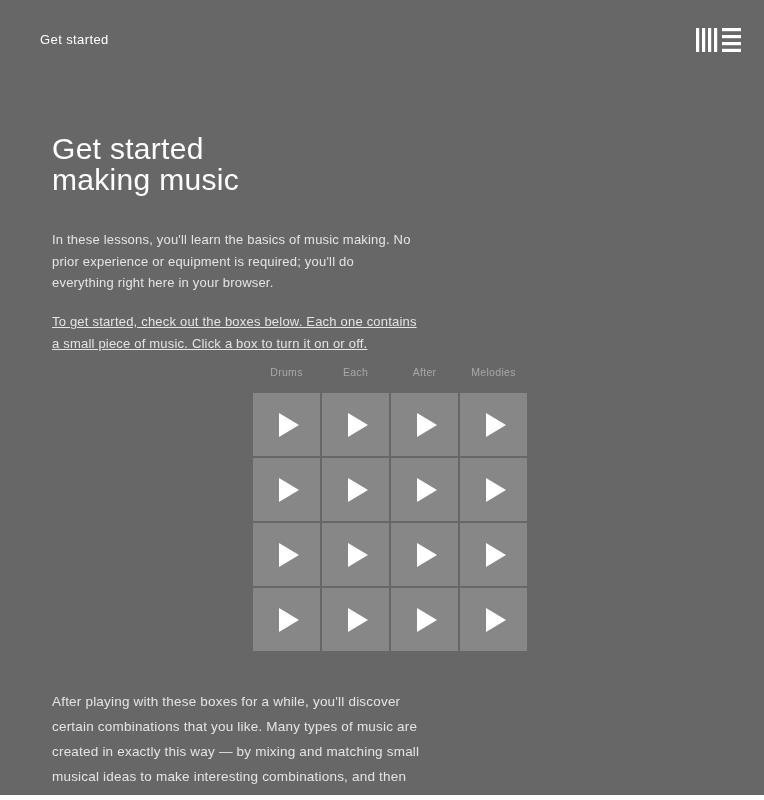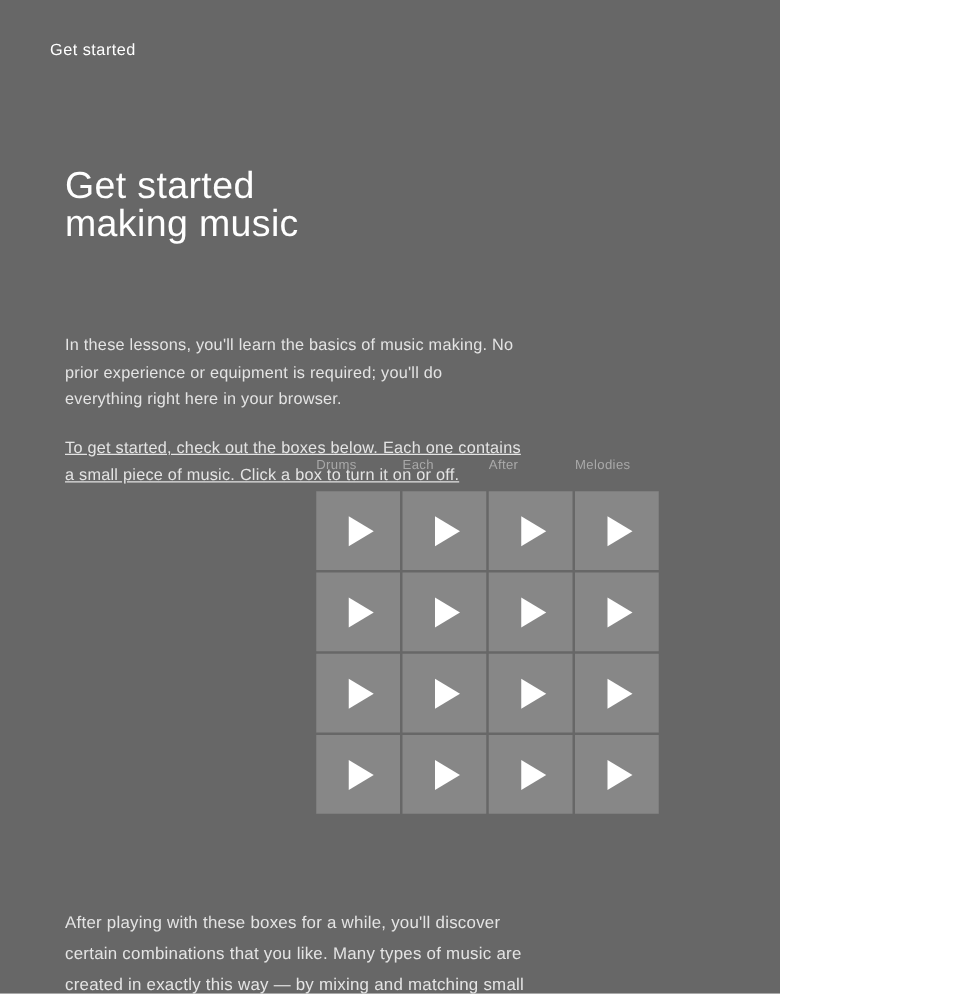--- a/index.html
+++ b/index.html
@@ -4,21 +4,21 @@
 <style>
   * { margin: 0; padding: 0; box-sizing: border-box; }
   html, body { background: #ffffff; }
   body {
     width: 764px; height: 800px;
     font-family: "Liberation Sans", "DejaVu Sans", sans-serif;
     overflow: hidden;
   }
   .page {
     position: relative;
-    width: 624px; height: 795px;
+    width: 764px; height: 795px;
     background: #676767;
     overflow: hidden;
   }
   .nav-title {
     position: absolute; left: 40px; top: 32px;
     color: #ffffff; font-size: 13px; font-weight: 500;
     letter-spacing: 0.4px; cursor: pointer;
   }
   .logo {
     position: absolute; left: 696px; top: 28px;
@@ -27,31 +27,31 @@
   .logo svg { display: block; width: 45px; height: 24px; }
   .hero-title {
     position: absolute; left: 52px; top: 133px;
     color: #ffffff; font-size: 30px; line-height: 31px;
     font-weight: 500; letter-spacing: 0.3px;
     white-space: pre-line;
   }
   .para {
     position: absolute; left: 52px; width: 480px;
     color: #e4e4e4; font-size: 13px; line-height: 21.5px;
-    letter-spacing: 0.2px; white-space: pre-line; margin-top: 36px;
+    letter-spacing: 0.2px; white-space: pre-line;
   }
   .para-intro1 { top: 229px; }
   .para-intro2 { top: 311px; text-decoration: underline; }
   .para-outro  { top: 689px; font-size: 13.5px; line-height: 25px; }
   .col-labels {
     position: absolute; left: 253px; top: 366px;
     display: grid; grid-template-columns: repeat(4, 67px); gap: 2px;
   }
   .col-label {
-    text-align: left; color: #a9a9a9;
+    text-align: center; color: #a9a9a9;
     font-size: 10.5px; letter-spacing: 0.3px;
   }
   .seq-grid {
     position: absolute; left: 253px; top: 393px;
     display: grid; grid-template-columns: repeat(4, 67px);
     grid-auto-rows: 63px; gap: 2px;
   }
   .cell {
     background: #878787;
     display: flex; align-items: center; justify-content: center;

